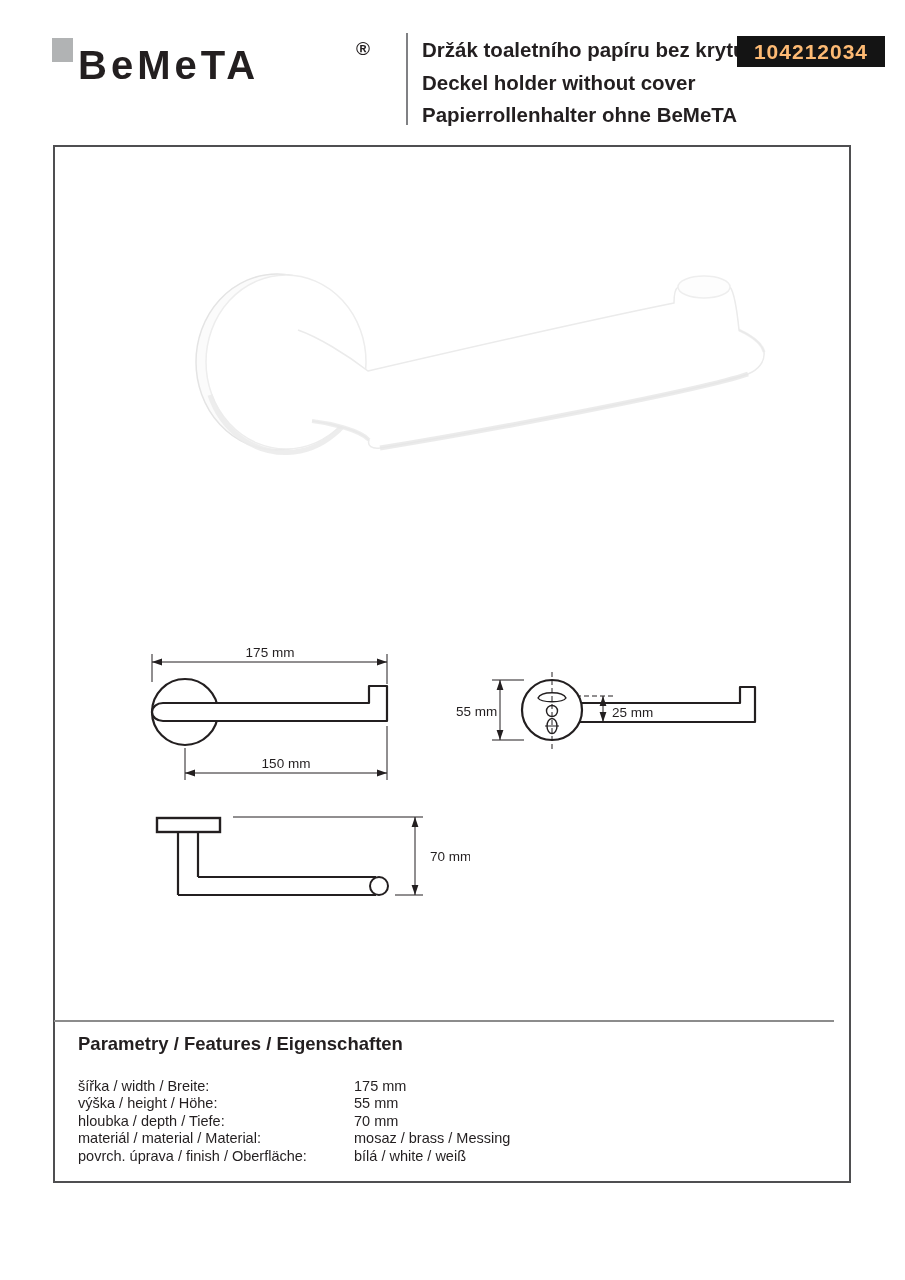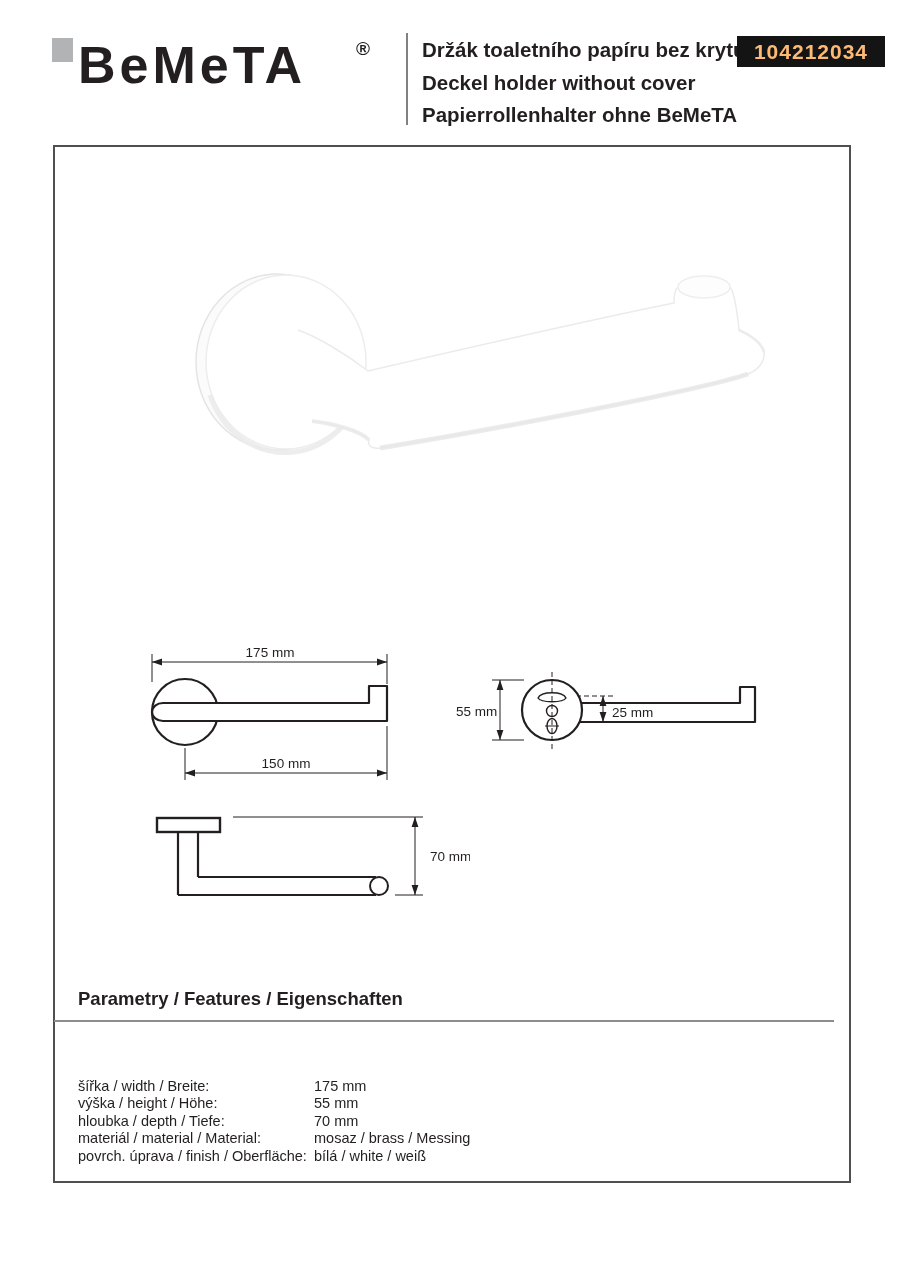--- a/index.html
+++ b/index.html
@@ -2,38 +2,38 @@
 <html><head>
 <meta charset="utf-8">
 <style>
   html,body{margin:0;padding:0;background:#fff;}
   .page{position:relative;width:905px;height:1280px;background:#ffffff;overflow:hidden;
         font-family:"Liberation Sans",sans-serif;color:#231f20;}
   .abs{position:absolute;}
 
   
   .logo-square{left:52px;top:38px;width:21px;height:24px;background:#b1b3b4;}
-  .logo-text{left:78px;top:33px;font-size:52px;line-height:64px;font-weight:bold;
+  .logo-text{left:78px;top:33px;font-size:40px;line-height:64px;font-weight:bold;
              letter-spacing:4px;color:#231f20;white-space:nowrap;}
   .logo-reg{left:356px;top:38px;font-size:19px;font-weight:bold;}
   .header-divider{left:406px;top:33px;width:2px;height:92px;background:#808184;}
   .titles{left:422px;top:34px;font-size:20.5px;font-weight:bold;line-height:32.5px;white-space:nowrap;}
   .code-badge{left:737px;top:36px;width:148px;height:31px;background:#141414;color:#fdba74;
               display:flex;align-items:center;justify-content:center;
               font-size:21px;font-weight:bold;letter-spacing:1px;}
 
   
   .content-box{left:53px;top:145px;width:798px;height:1038px;box-sizing:border-box;
                border:2px solid #4f4f51;background:#fff;}
   .section-divider{left:54px;top:1020px;width:780px;height:2px;background:#8c8c8c;}
 
   
-  .param-heading{left:78px;top:988px;font-size:18.5px;font-weight:bold;}
+  .param-heading{left:78px;top:1033px;font-size:18.5px;font-weight:bold;}
   .param-table{left:78px;top:1077px;width:520px;}
-  .param-row{display:flex;height:17.5px;align-items:center;font-size:14.5px;}
+  .param-row{display:flex;height:17.5px;align-items:center;font-size:14.5px;gap:40px;}
   .param-label{width:236px;flex:none;}
   .param-value{flex:1;}
 
   
   .white-label{right:54px;top:1198px;font-size:44px;font-weight:bold;letter-spacing:1px;}
 
   svg text{font-family:"Liberation Sans",sans-serif;font-size:13.5px;fill:#231f20;}
 </style>
 </head>
 <body>

